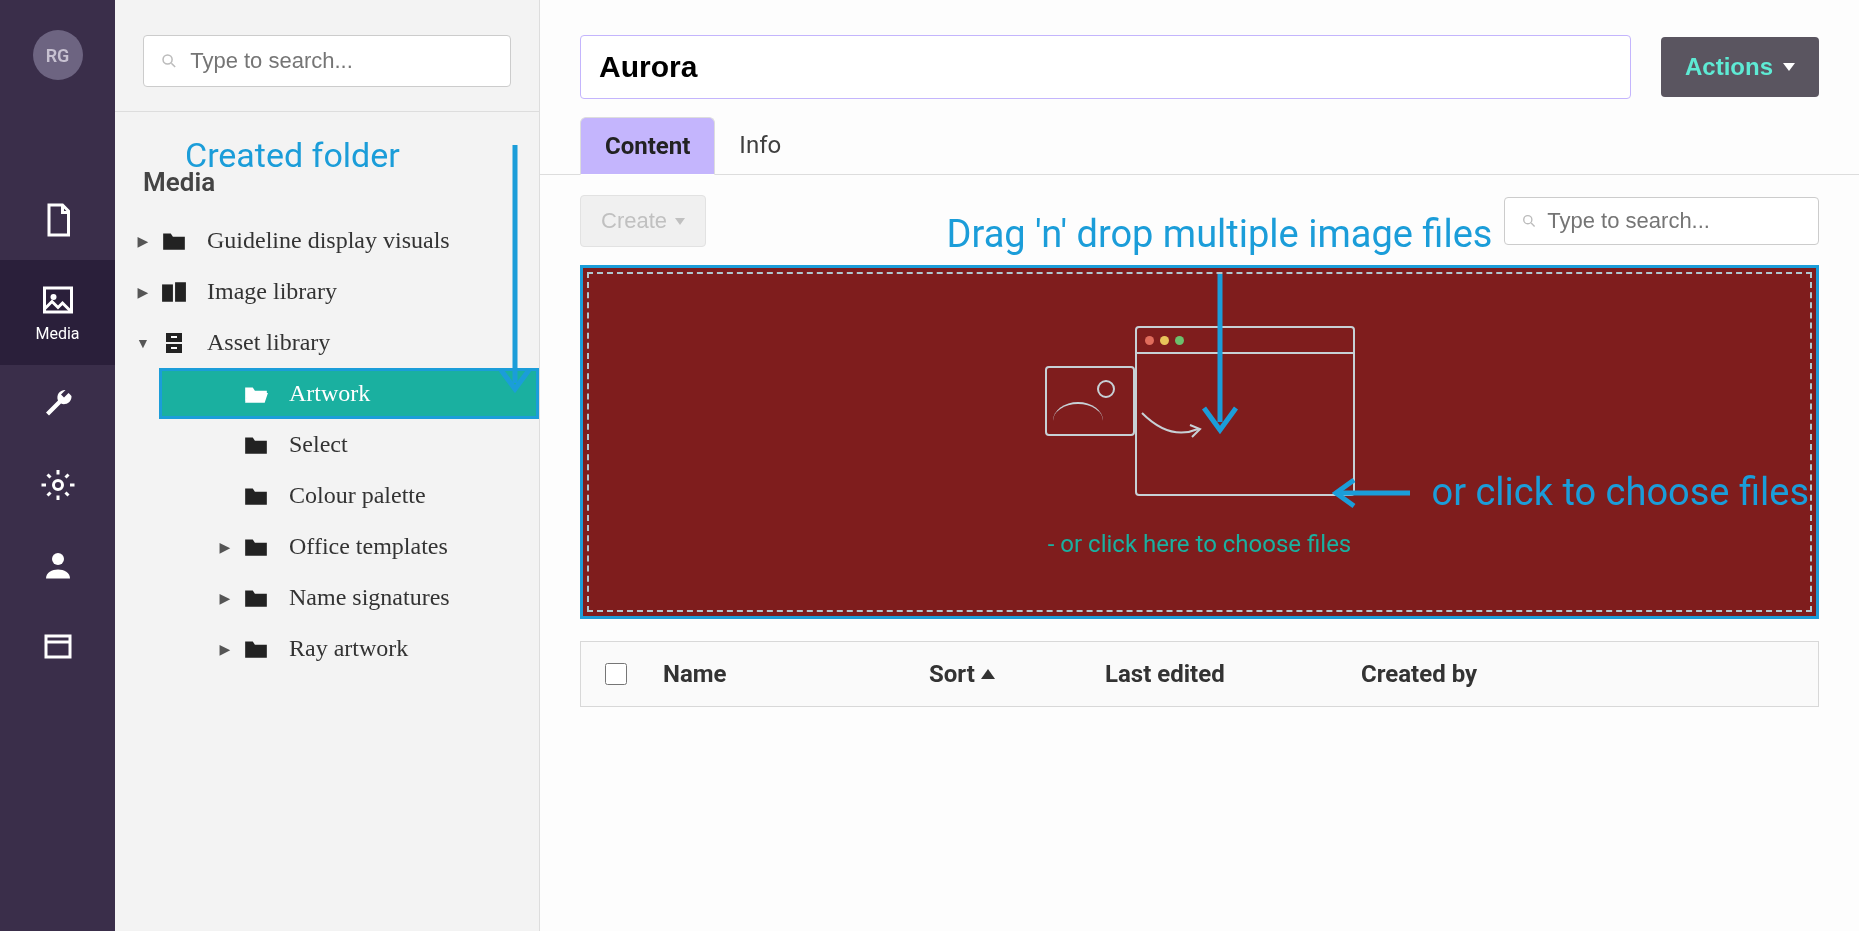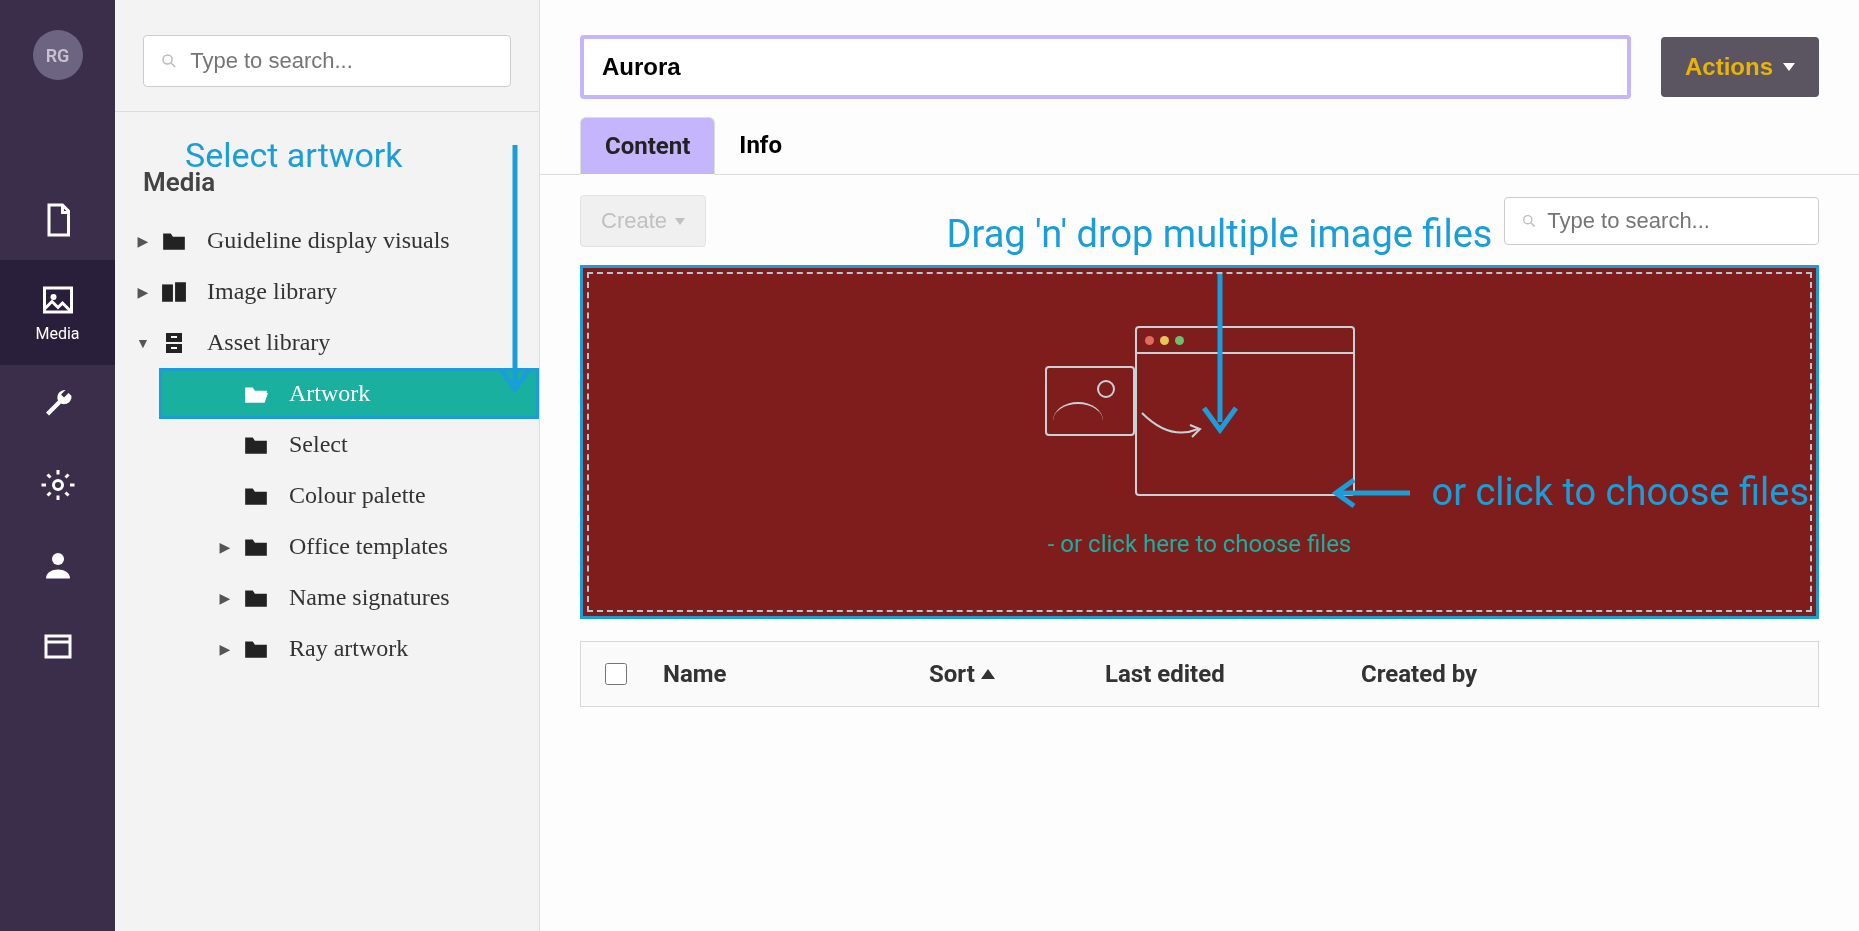--- a/index.html
+++ b/index.html
@@ -30,26 +30,26 @@
 .tree-caret { width: 16px; display: inline-flex; justify-content: center; margin-right: 8px; color: #555; font-size: 14px; }
 .tree-caret.blank { visibility: hidden; }
 .tree-icon { width: 30px; display: inline-flex; justify-content: center; margin-right: 18px; }
 .tree-label { font-size: 24px; color: #333; font-family: Liberation Serif, serif; }
 .tree-row.selected { background: #1ab0a0; }
 .tree-row.selected .tree-label { color: #fff; }
 .tree-row.highlighted { outline: 3px solid #1b9dd9; outline-offset: -3px; }
 
 .main { flex: 1; background: #fdfdfd; display: flex; flex-direction: column; position: relative; overflow: hidden; }
 .main-header-row { display: flex; align-items: center; padding: 35px 40px 0; gap: 30px; }
-.title-input { flex: 1; font-size: 24px; font-weight: 700; padding: 14px 18px; border: 4px solid #c4b5fd; border-radius: 4px; outline: none; }
-.actions-btn { background: #5a5560; color: #eab308; border: none; border-radius: 4px; padding: 16px 24px; font-size: 24px; font-weight: 600; display: flex; align-items: center; gap: 10px; cursor: pointer; }
+.title-input { flex: 1; font-size: 30px; font-weight: 700; padding: 14px 18px; border: 1px solid #c4b5fd; border-radius: 4px; outline: none; }
+.actions-btn { background: #5a5560; color: #5eead4; border: none; border-radius: 4px; padding: 16px 24px; font-size: 24px; font-weight: 600; display: flex; align-items: center; gap: 10px; cursor: pointer; }
 .actions-btn::after { content: ""; border-left: 6px solid transparent; border-right: 6px solid transparent; border-top: 8px solid #fff; }
 
 .tabs { display: flex; border-bottom: 1px solid #ddd; margin-top: 18px; padding: 0 40px; }
-.tab { padding: 14px 24px; font-size: 24px; color: #000000; cursor: pointer; font-weight: bold; }
+.tab { padding: 14px 24px; font-size: 24px; color: #404040; cursor: pointer; }
 .tab.active { background: #c4b5fd; border: 1px solid #ddd; border-bottom: 1px solid #fff; border-radius: 6px 6px 0 0; color: #222; font-weight: 700; margin-bottom: -1px; }
 
 .toolbar { display: flex; align-items: center; padding: 20px 40px 0; gap: 20px; position: relative; }
 .create-btn { background: #f0f0f0; border: 1px solid #e2e2e2; border-radius: 4px; padding: 12px 20px; font-size: 22px; color: #c0c0c0; display: flex; align-items: center; gap: 8px; }
 .create-btn::after { content: ""; border-left: 5px solid transparent; border-right: 5px solid transparent; border-top: 7px solid #c0c0c0; }
 .spacer { flex: 1; }
 .content-search { display: flex; align-items: center; background: #fff; border: 1px solid #ccc; border-radius: 4px; padding: 10px 16px; width: 315px; }
 .content-search input { border: none; outline: none; font-size: 22px; color: #bbb; width: 100%; }
 .content-search svg { width: 18px; height: 18px; margin-right: 10px; fill: #bbb; }
 
@@ -136,21 +136,21 @@
       <div class="sidebar-search-box">
         <svg viewBox="0 0 24 24">
             <circle cx="10" cy="10" r="6" fill="none" stroke="#bbb" stroke-width="2"></circle>
             <path d="M15 15l5 5" stroke="#bbb" stroke-width="2"></path>
           </svg>
         <input placeholder="Type to search..." style="">
       </div>
     </div>
 
     <div class="annot-select">
-      <span class="annot-select-text">Select artwork</span>
+      <span class="annot-select-text">Created folder</span>
       <svg class="line-arrow annot-arrow-down" width="40" height="250" viewBox="0 0 40 250">
         <line x1="20" y1="0" x2="20" y2="238"></line>
         <path d="M6 225 L20 244 L34 225"></path>
       </svg>
     </div>
 
     <div class="tree-heading">Media</div>
     <div class="tree" id="tree">
         <div class="tree-row">
           <span class="tree-caret">▶</span>

